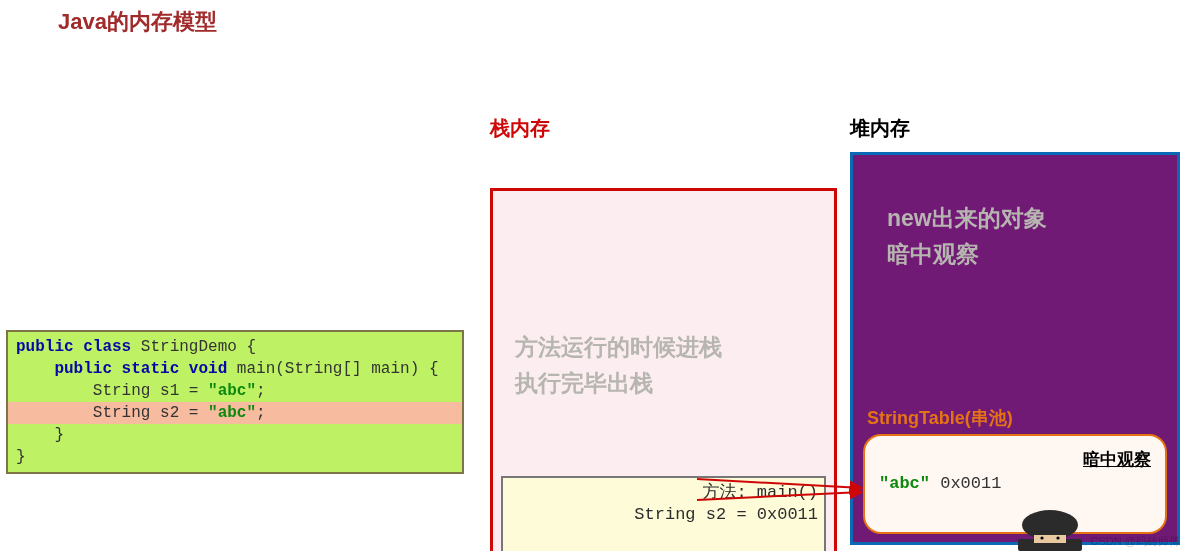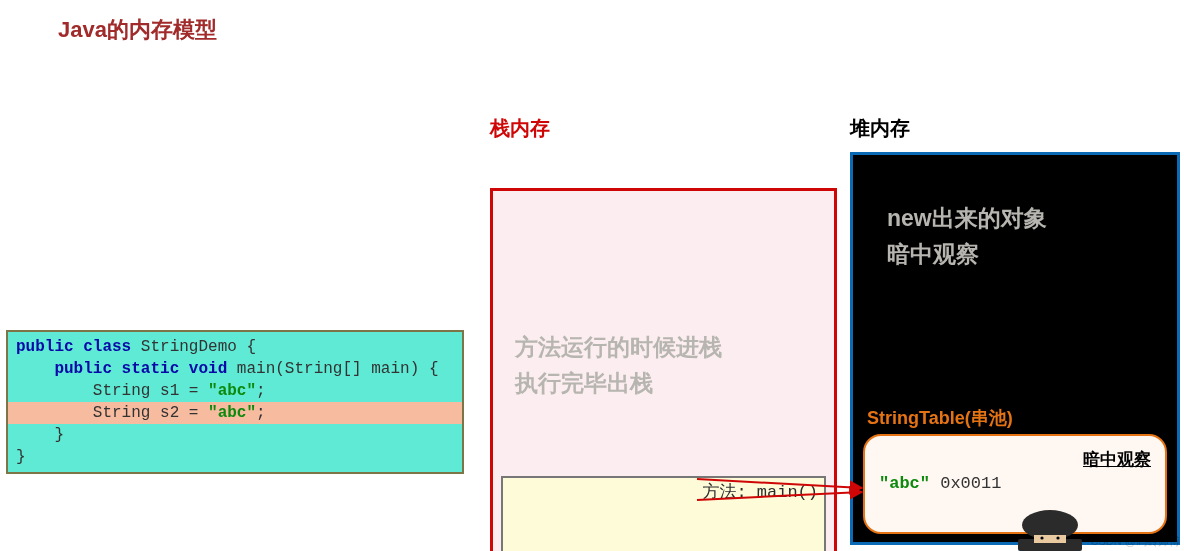--- a/index.html
+++ b/index.html
@@ -8,32 +8,32 @@
     font-family: "Microsoft YaHei", "SimHei", Arial, sans-serif;
     background: #ffffff;
     width: 1184px;
     height: 551px;
     position: relative;
     overflow: hidden;
   }
   .page-title {
     position: absolute;
     left: 58px;
-    top: 15px;
+    top: 7px;
     font-size: 22px;
     font-weight: bold;
     color: #a12a2a;
   }
   .code-box {
     position: absolute;
     left: 6px;
     top: 330px;
     width: 458px;
     border: 2px solid #7d7447;
-    background: #5eead4;
+    background: #bef264;
     font-family: Consolas, "Courier New", monospace;
     font-size: 16px;
     line-height: 22px;
     padding: 4px 0;
     color: #333;
   }
   .code-box .line { white-space: pre; padding: 0 8px; }
   .code-box .hl { background: #f7bca0; }
   .kw  { color: #0808a8; font-weight: bold; }
   .str { color: #0d8a0d; font-weight: bold; }
@@ -57,21 +57,21 @@
     background: #fceef0;
     margin-top: 36px;
   }
   .heap-box {
     position: absolute;
     left: 850px;
     top: 152px;
     width: 330px;
     height: 393px;
     border: 3px solid #0a6ab5;
-    background: #000000;
+    background: #701a75;
   }
 
   .faded {
     color: #b7b5b0;
     font-size: 23px;
     font-weight: bold;
     line-height: 36px;
   }
   .heap-faded { position: absolute; left: 34px; top: 45px; }
   .stack-faded{ position: absolute; left: 22px; top: 138px; }
@@ -168,20 +168,21 @@
 </div>
 
 <div class="mem-title stack-title">栈内存</div>
 <div class="stack-box">
   <div class="faded stack-faded">
     <div>方法运行的时候进栈</div>
     <div>执行完毕出栈</div>
   </div>
   <div class="method-frame">
     <div>方法: main()</div>
+    <div>String s2 = 0x0011</div>
   </div>
 </div>
 
 <div class="mem-title heap-title">堆内存</div>
 <div class="heap-box">
   <div class="faded heap-faded">
     <div>new出来的对象</div>
     <div>暗中观察</div>
   </div>
   <div class="pool-label">StringTable(串池)</div>

